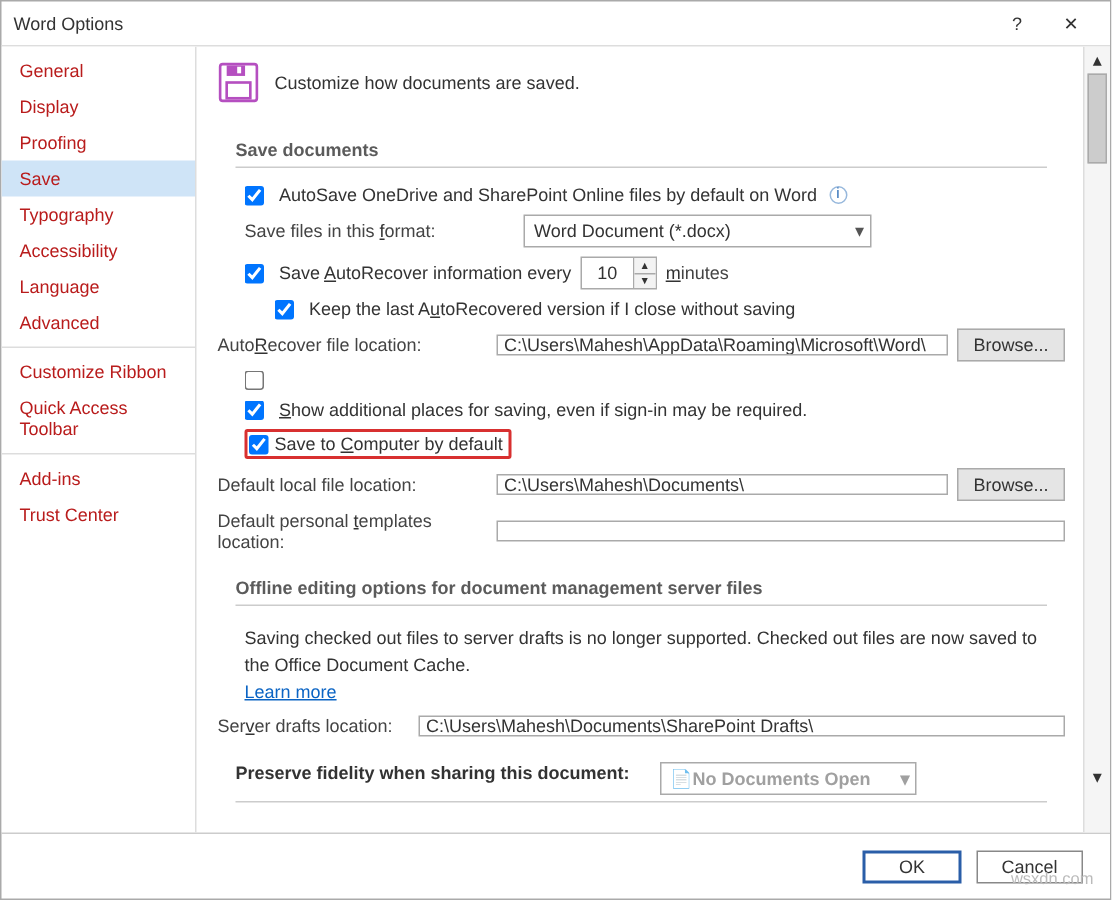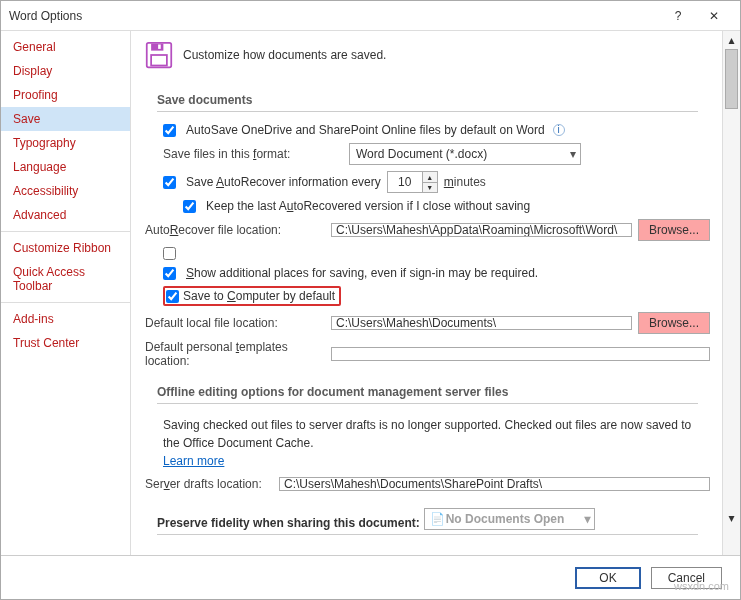--- a/index.html
+++ b/index.html
@@ -30,21 +30,21 @@
 .dropdown{display:inline-flex;align-items:center;border:1px solid #aaa;background:#fff;height:22px;padding:0 4px 0 6px;cursor:pointer}
 .dropdown .dd-text{margin-right:20px}
 .dropdown .dd-arrow{margin-left:auto;color:#555}
 .spinner{display:inline-flex;align-items:center;border:1px solid #aaa;height:22px}
 .spinner-val{width:34px;text-align:center;border:none;outline:none;font-size:12px}
 .spinner-btns{display:flex;flex-direction:column;border-left:1px solid #aaa}
 .spinner-btn{width:14px;height:10px;font-size:7px;display:flex;align-items:center;justify-content:center;cursor:pointer;background:#f3f3f3}
 .spinner-btn+.spinner-btn{border-top:1px solid #aaa}
 .label{color:#444}
 .textfield{height:14px;border:1px solid #aaa;padding:0 4px;flex:1;min-width:0;outline:none}
-.btn{height:22px;border:1px solid #aaa;background:#fca5a5;padding:0 10px;cursor:pointer;display:inline-flex;align-items:center}
+.btn{height:22px;border:1px solid #aaa;background:#e5e5e5;padding:0 10px;cursor:pointer;display:inline-flex;align-items:center}
 .info-icon{color:#2a6bb5;font-size:10px;border:1px solid #97b8dc;border-radius:50%;width:12px;height:12px;display:inline-flex;align-items:center;justify-content:center;line-height:1;margin-left:2px}
 .disabled,.disabled *{color:#a0a0a0!important}
 .hl{border:2px solid #d83030;border-radius:2px;padding:1px 4px 1px 1px;display:inline-flex;align-items:center}
 .link{color:#0b64c4;text-decoration:underline;cursor:pointer}
 .indent-body{padding:4px 0 4px 18px;color:#444;line-height:1.5}
 .field-row{display:flex;align-items:center;gap:6px;padding:3px 0}
 .field-label{width:180px;color:#444}
 .footer{height:44px;border-top:1px solid #ccc;display:flex;align-items:center;justify-content:flex-end;gap:10px;padding:0 18px}
 .ok-btn{border:2px solid #2a5ea8;padding:2px 22px;cursor:pointer;background:#fff}
 .cancel-btn{border:1px solid #888;padding:3px 16px;cursor:pointer;background:#fff}
@@ -66,22 +66,22 @@
       </div>
 </div>
 
 <div class="body">
   <div class="sidebar">
     <div class="sidebar-item">General</div>
     <div class="sidebar-item">Display</div>
     <div class="sidebar-item">Proofing</div>
     <div class="sidebar-item selected">Save</div>
     <div class="sidebar-item">Typography</div>
+    <div class="sidebar-item">Accessibility</div>
     <div class="sidebar-item">Language</div>
-    <div class="sidebar-item">Accessibility</div>
     <div class="sidebar-item">Advanced</div>
     <div class="sidebar-sep"></div>
     <div class="sidebar-item">Customize Ribbon</div>
     <div class="sidebar-item">Quick Access Toolbar</div>
     <div class="sidebar-sep"></div>
     <div class="sidebar-item">Add-ins</div>
     <div class="sidebar-item">Trust Center</div>
   </div>
 
   <div class="content">
@@ -167,21 +167,21 @@
       <div class="section-hdr">Offline editing options for document management server files</div>
       <div class="indent-body">
         <span>Saving checked out files to server drafts is no longer supported. Checked out files are now saved to the Office Document Cache.</span><br>
         <span class="link">Learn more</span>
       </div>
       <div class="field-row indent-1">
         <span class="label" style="width:128px">Ser<u class="ak">v</u>er drafts location:</span>
         <input class="textfield" value="C:\Users\Mahesh\Documents\SharePoint Drafts\" style="">
       </div>
 
-      <div class="section-hdr" style="display:flex;align-items:flex-end;gap:4px">
+      <div class="section-hdr" style="display:flex;align-items:flex-start;gap:20px">
         <span>Preserve fidelity when sharing this document:</span>
         <div class="dropdown disabled">
           <span class="doc-icon">📄</span>
           <span class="dd-text">No Documents Open</span>
           <span class="dd-arrow">▾</span>
         </div>
       </div>
 
       <div class="row indent-1 disabled">
         

